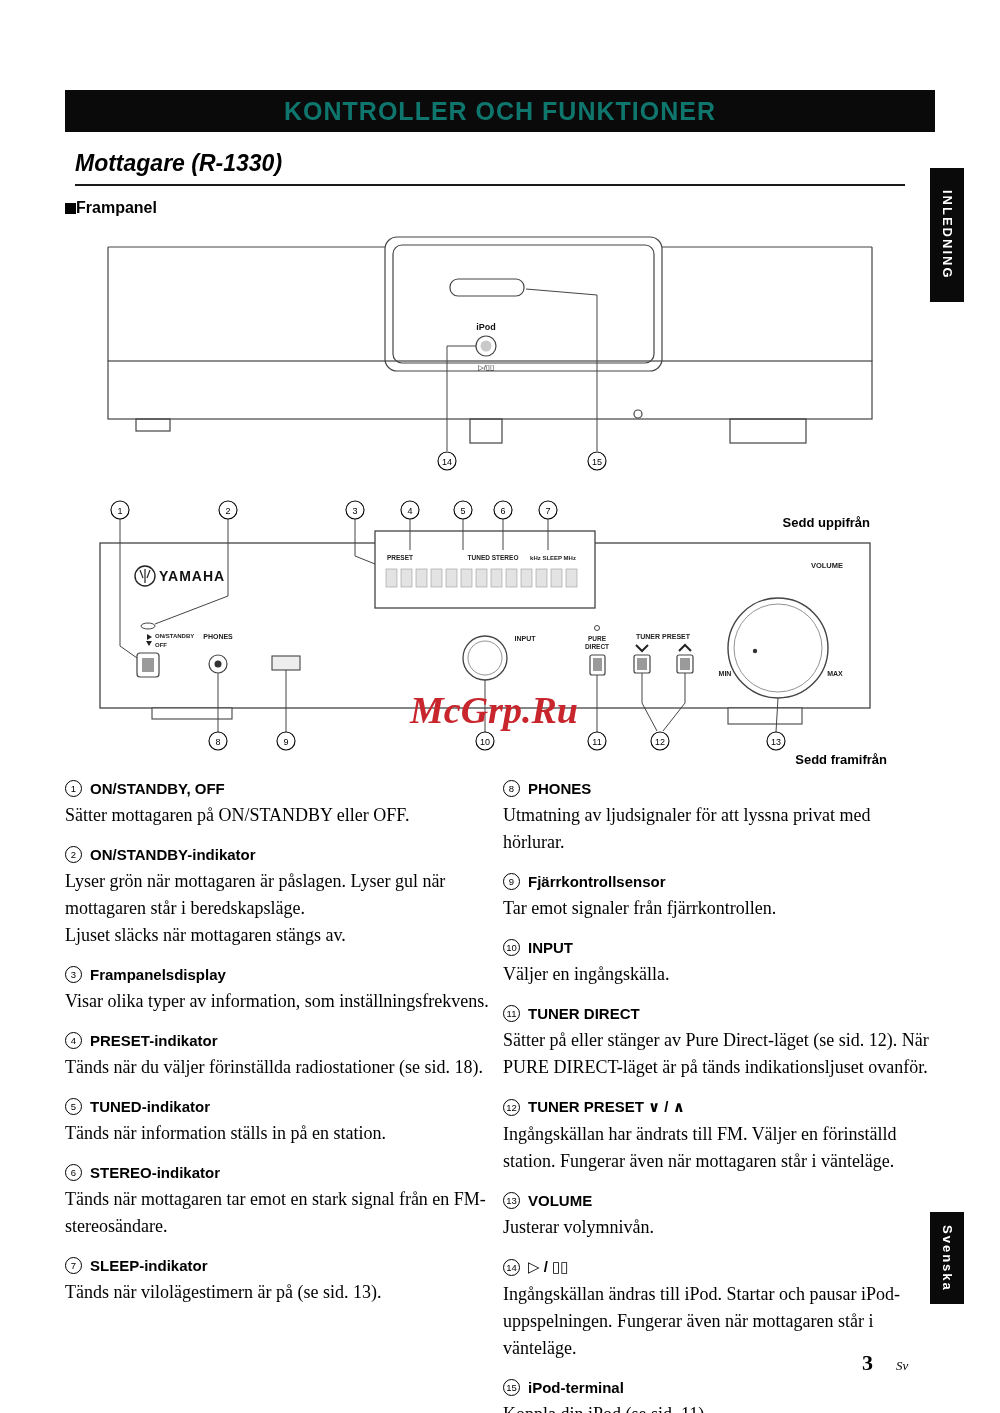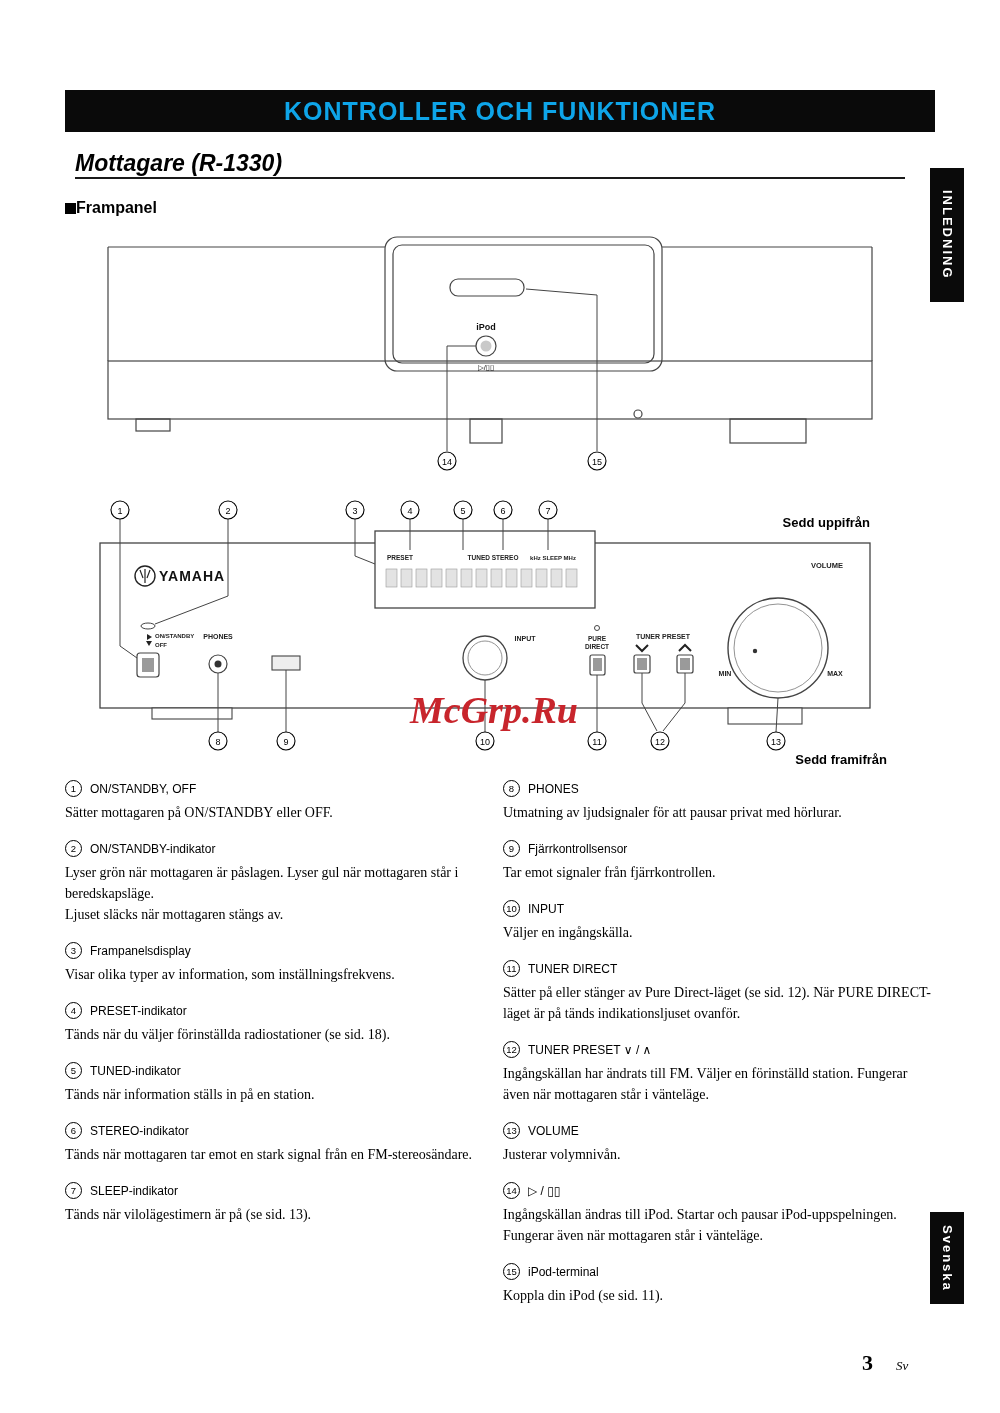--- a/index.html
+++ b/index.html
@@ -1,24 +1,24 @@
 <!DOCTYPE html>
 <html><head>
 <meta charset="utf-8">
 <style>
   html,body{margin:0;padding:0;background:#fff;}
   .page{position:relative;width:1000px;height:1413px;background:#fff;overflow:hidden;
         font-family:"Liberation Sans","DejaVu Sans",sans-serif;color:#000;}
 
   .header-bar{position:absolute;left:65px;top:90px;width:870px;height:42px;background:#0a0a0a;
               display:flex;align-items:center;justify-content:center;}
-  .header-bar span{color:#0ea5e9;font-weight:bold;font-size:25px;letter-spacing:1px;}
+  .header-bar span{color:#0f766e;font-weight:bold;font-size:25px;letter-spacing:1px;}
 
   .section-title{position:absolute;left:75px;top:150px;width:830px;border-bottom:2px solid #1a1a1a;
-                 font-style:italic;font-weight:bold;font-size:23px;}
+                 padding-bottom:7px;font-style:italic;font-weight:bold;font-size:23px;}
 
   .side-tab{position:absolute;left:930px;width:34px;background:#0a0a0a;color:#fff;
             display:flex;align-items:center;justify-content:center;}
   .side-tab span{writing-mode:vertical-rl;font-weight:bold;font-size:13px;letter-spacing:2px;}
   .tab-top{top:168px;height:134px;}
   .tab-bottom{top:1212px;height:92px;}
 
   .subheading{position:absolute;left:65px;top:199px;display:flex;align-items:center;
               font-weight:bold;font-size:16px;}
   .subheading .sq{width:11px;height:11px;background:#000;display:inline-block;}
@@ -32,22 +32,22 @@
 
   .col{position:absolute;top:780px;width:428px;}
   .col-left{left:65px;}
   .col-right{left:503px;}
 
   .item{margin-bottom:17px;}
   .item-head{display:flex;align-items:center;gap:8px;margin-bottom:5px;}
   .cnum{flex:0 0 auto;width:15px;height:15px;border:1.2px solid #000;border-radius:50%;
         display:inline-flex;align-items:center;justify-content:center;
         font-size:9.5px;font-weight:normal;}
-  .item-title{font-weight:normal;font-size:12px;}
-  .item-body{margin:0;font-family:"Liberation Serif","DejaVu Serif",serif;font-size:14px;
+  .item-title{font-weight:bold;font-size:15px;}
+  .item-body{margin:0;font-family:"Liberation Serif","DejaVu Serif",serif;font-size:18px;
              line-height:1.5;white-space:pre-line;}
 
   .page-num{position:absolute;left:862px;top:1350px;font-family:"Liberation Serif","DejaVu Serif",serif;}
   .page-num .num{font-weight:bold;font-size:22px;}
   .page-num .lang{font-style:italic;font-size:13px;margin-left:23px;}
 
   svg text{font-family:"Liberation Sans","DejaVu Sans",sans-serif;}
   .wm{font-family:"Liberation Serif","DejaVu Serif",serif;font-weight:bold;font-style:italic;}
 </style>
 </head>
@@ -302,21 +302,21 @@
       <p class="item-body">Tänds när vilolägestimern är på (se sid. 13).</p>
     </div>
   </div>
 
   <div class="col col-right">
     <div class="item">
       <div class="item-head">
           <span class="cnum">8</span>
           <span class="item-title">PHONES</span>
         </div>
-      <p class="item-body">Utmatning av ljudsignaler för att pausar privat med hörlurar.</p>
+      <p class="item-body">Utmatning av ljudsignaler för att lyssna privat med hörlurar.</p>
     </div>
     <div class="item">
       <div class="item-head">
           <span class="cnum">9</span>
           <span class="item-title">Fjärrkontrollsensor</span>
         </div>
       <p class="item-body">Tar emot signaler från fjärrkontrollen.</p>
     </div>
     <div class="item">
       <div class="item-head">

